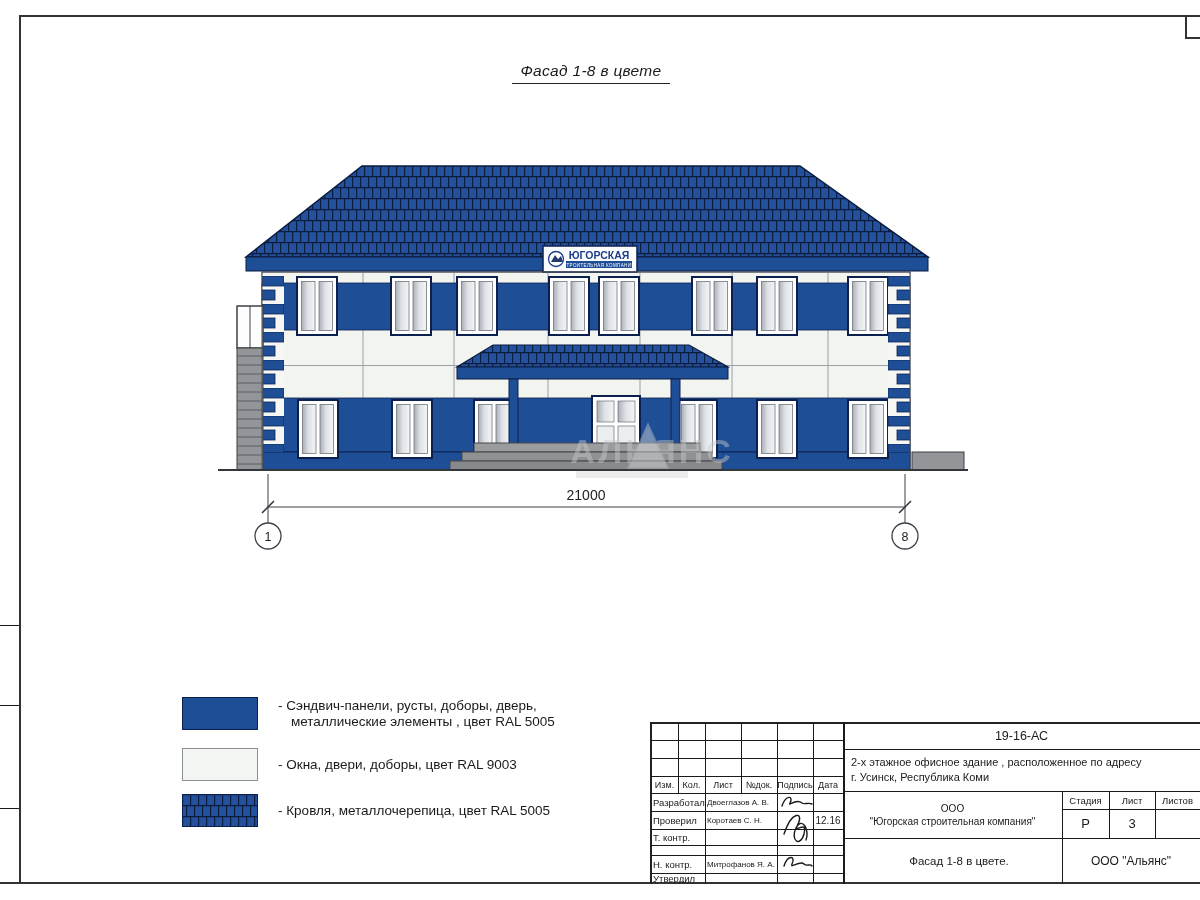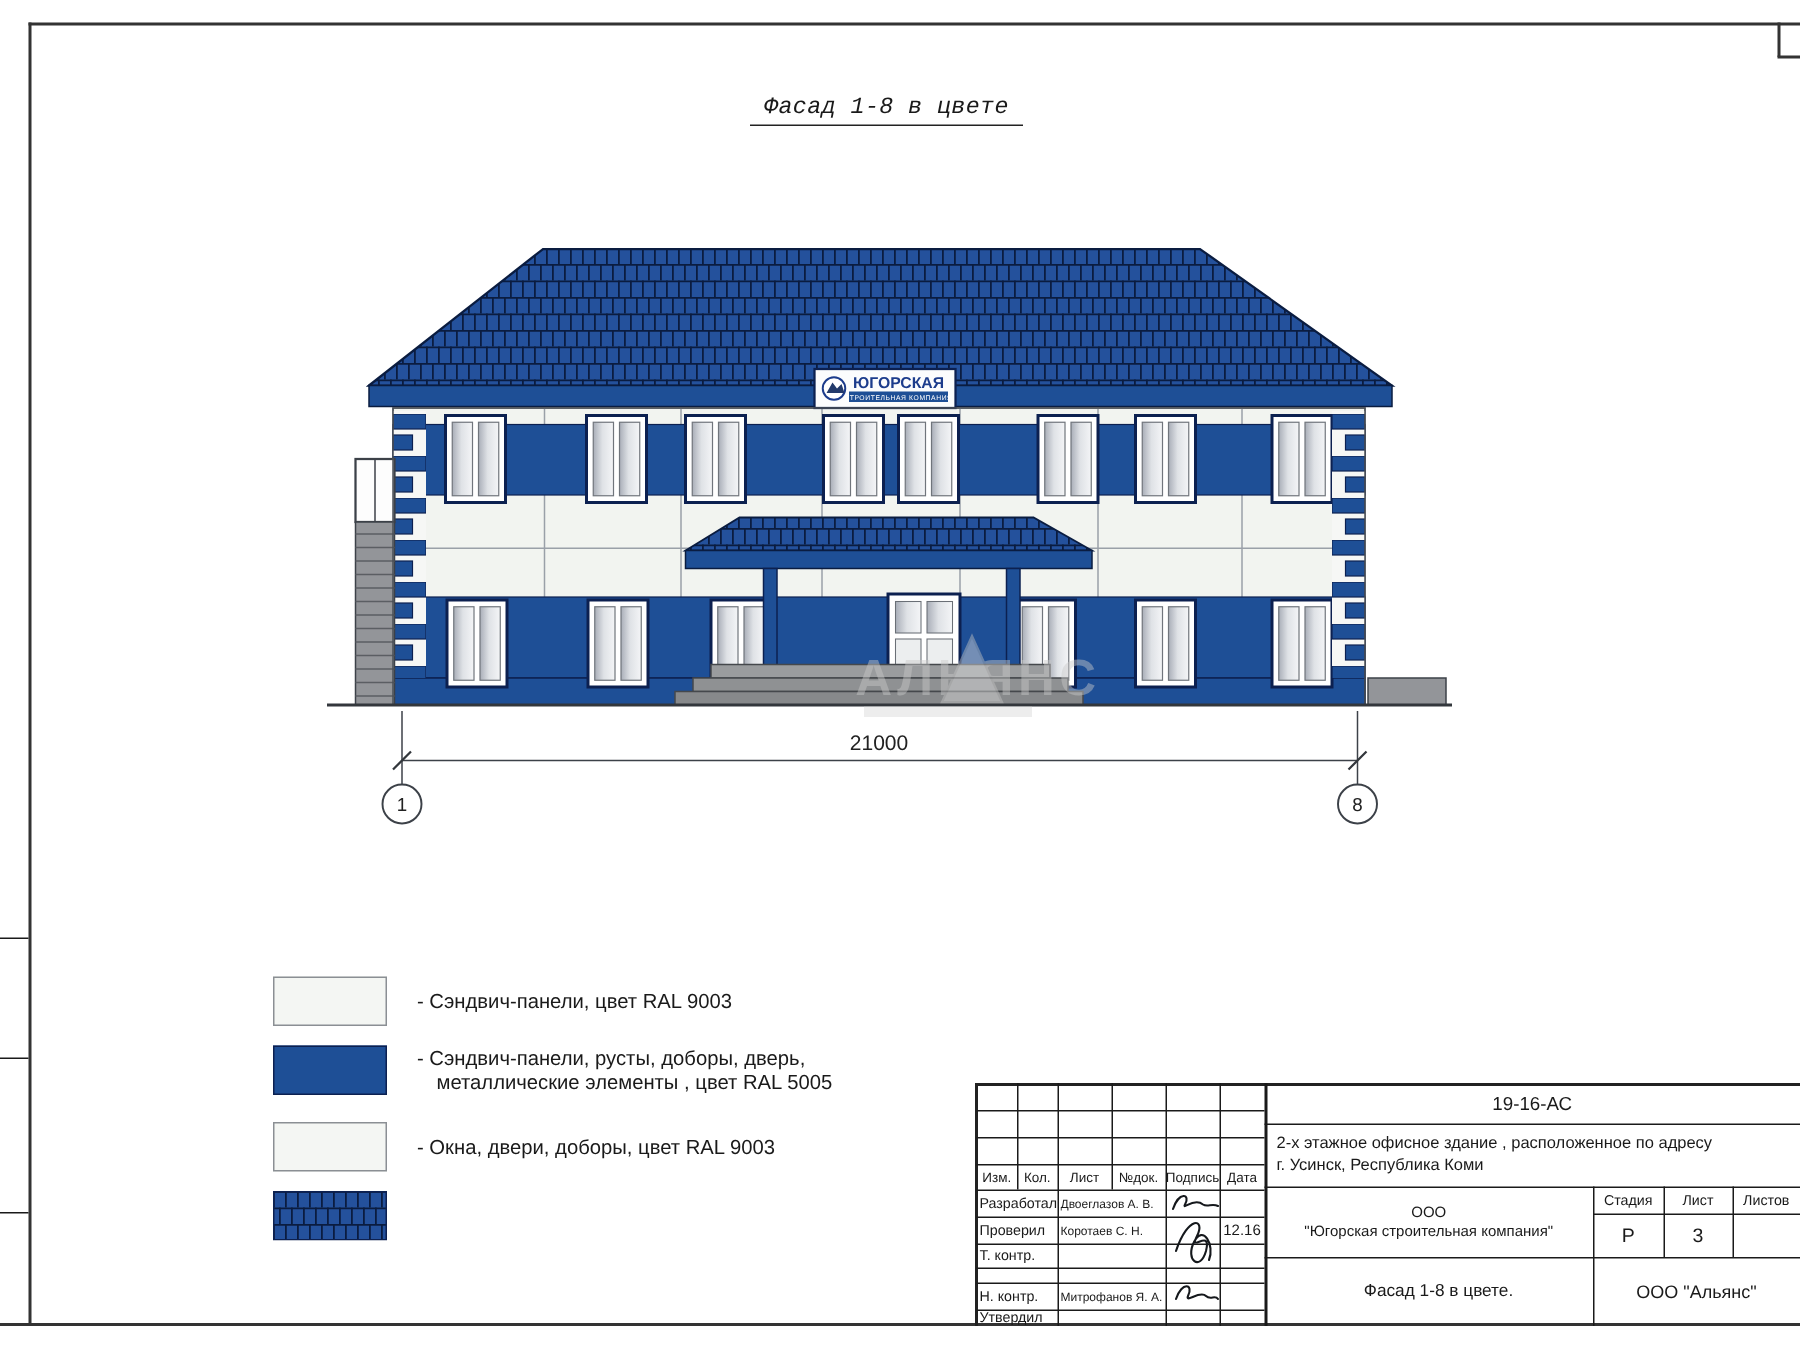--- a/index.html
+++ b/index.html
@@ -10,21 +10,21 @@
   .line{position:absolute;background:#1a1a1a;}
   
   .frame-top{left:19px;top:15px;width:1181px;height:2px;background:#333;}
   .frame-left{left:19px;top:15px;width:2px;height:869px;background:#333;}
   .frame-bottom{left:0px;top:882px;width:1200px;height:2px;background:#333;}
   .tr-box-v{left:1185px;top:15px;width:2px;height:23px;background:#333;}
   .tr-box-h{left:1185px;top:37px;width:15px;height:2px;background:#333;}
   
   #page-title-wrap{left:0;top:62px;width:1182px;text-align:center;}
   #page-title{display:inline-block;font-style:italic;font-size:15.5px;letter-spacing:.3px;
-    border-bottom:1.4px solid #222;padding:0 9px 3px 9px;font-family:Liberation Mono, monospace;}
+    border-bottom:1.4px solid #222;padding:0 9px 3px 9px;}
   
   .lg-row{position:absolute;left:182px;display:flex;align-items:center;}
   .lg-sw{width:76px;height:33px;box-sizing:border-box;flex:0 0 76px;}
   .sw-blue{background:#1e4f96;border:1px solid #0c2050;}
   .sw-white{background:#f4f6f3;border:1px solid #8b8f94;}
   .lg-label{margin-left:20px;font-size:13.5px;line-height:16px;white-space:pre-line;
     padding-left:13px;text-indent:-13px;}
   
   .cell{position:absolute;display:flex;align-items:center;justify-content:center;
     text-align:center;box-sizing:border-box;overflow:hidden;}
@@ -177,44 +177,41 @@
       <line x1="268" y1="507" x2="905" y2="507" stroke="#3c4148" stroke-width="1"></line>
       <path d="M262,513 L274,501 M899,513 L911,501" stroke="#33373c" stroke-width="1.5" fill="none"></path>
       <text x="586" y="500" font-size="14" fill="#222" text-anchor="middle">21000</text>
       <circle cx="268" cy="536" r="13" fill="#ffffff" stroke="#3c4148" stroke-width="1.3"></circle>
       <text x="268" y="540.5" font-size="12.5" fill="#222" text-anchor="middle">1</text>
       <circle cx="905" cy="536" r="13" fill="#ffffff" stroke="#3c4148" stroke-width="1.3"></circle>
       <text x="905" y="540.5" font-size="12.5" fill="#222" text-anchor="middle">8</text>
     </g>
   </svg>
 
-  <div class="lg-row" style="top:651px;">
-    <div class="lg-sw sw-white"></div>
-    <div class="lg-label">- Сэндвич-панели, цвет RAL 9003</div>
-  </div>
   <div class="lg-row" style="top:697px;">
     <div class="lg-sw sw-blue"></div>
     <div class="lg-label">- Сэндвич-панели, русты, доборы, дверь,
 металлические элементы , цвет RAL 5005</div>
   </div>
   <div class="lg-row" style="top:748px;">
     <div class="lg-sw sw-white"></div>
     <div class="lg-label">- Окна, двери, доборы, цвет RAL 9003</div>
   </div>
   <div class="lg-row" style="top:794px;">
     <svg class="lg-sw" width="76" height="33">
       <defs>
         <pattern id="roofP2" width="16" height="22" patternUnits="userSpaceOnUse">
           <rect width="16" height="22" fill="#24519c"></rect>
           <path d="M0,0.6 H16 M0,11.6 H16" stroke="#0a1c40" stroke-width="1.2" fill="none"></path>
           <path d="M0.6,0 V11 M8.6,0 V11 M4.6,11 V22 M12.6,11 V22" stroke="#0a1c40" stroke-width="1.2" fill="none"></path>
         </pattern>
       </defs>
       <rect x="0.5" y="0.5" width="75" height="32" fill="url(#roofP2)" stroke="#0c2050"></rect>
     </svg>
+    <div class="lg-label">- Кровля, металлочерепица, цвет RAL 5005</div>
   </div>
 
   <div class="abs tb-outer-left"></div>
   <div class="abs tb-outer-top"></div>
   <div id="tb-lines">
       <div class="line" style="left: 843px; top: 722px; width: 1.5px; height: 162px;"></div>
       <div class="line" style="left: 678px; top: 722px; width: 1px; height: 71px;"></div>
       <div class="line" style="left: 705px; top: 722px; width: 1px; height: 162px;"></div>
       <div class="line" style="left: 741px; top: 722px; width: 1px; height: 71px;"></div>
       <div class="line" style="left: 777px; top: 722px; width: 1px; height: 162px;"></div>

